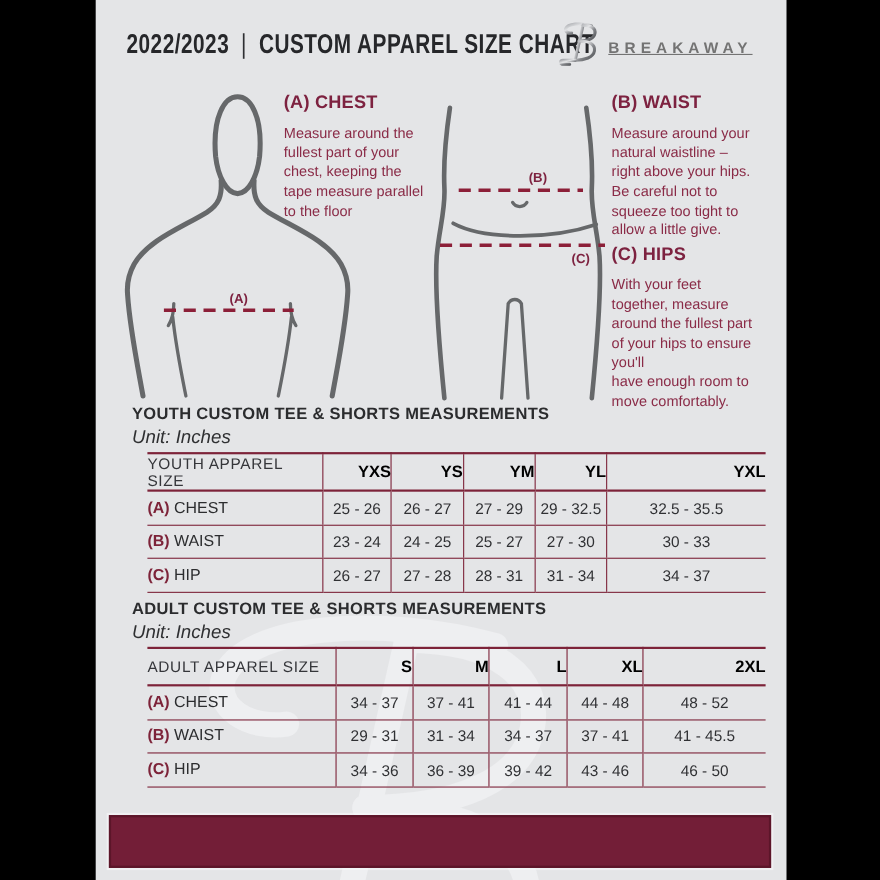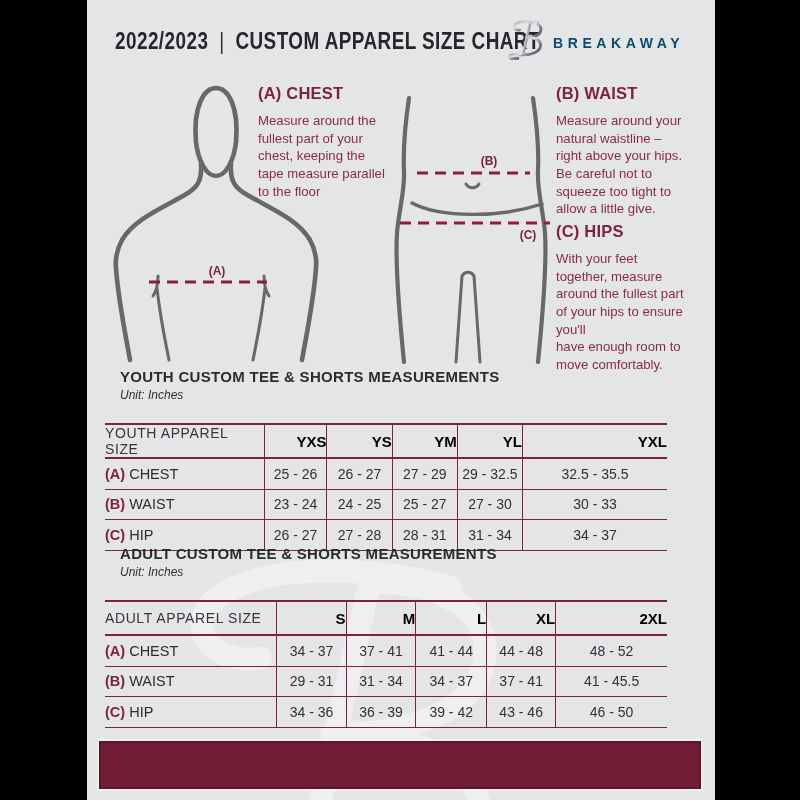--- a/index.html
+++ b/index.html
@@ -23,49 +23,48 @@
   }
 
   
   .hdr-left{
     position:absolute;left:28px;top:29px;white-space:nowrap;
     font-size:21px;font-weight:700;color:var(--ink);letter-spacing:.5px;
     transform:scale(.9,1.18);transform-origin:0 50%;
   }
   .hdr-left .sep{font-weight:400;margin:0 12px;color:#2e2f32;}
   .hdr-right{position:absolute;left:421px;top:17px;display:flex;align-items:center;gap:9px;}
-  .brand{font-size:14px;font-weight:700;letter-spacing:4.6px;color:#0c4a6e;padding-top:6px;}
+  .brand{font-size:14px;font-weight:700;letter-spacing:4.6px;color:#737373;padding-top:6px;text-decoration:underline;}
 
   
   svg{overflow:visible;display:block;}
   .fig{position:absolute;}
   .fig-chest{left:18px;top:80px;}
   .fig-waist{left:305px;top:97px;}
   .fig-label{font-family:"Liberation Sans",sans-serif;font-size:12px;font-weight:700;fill:var(--maroon-heading);}
 
   
   .instr{position:absolute;width:190px;}
   .instr h3{margin:0 0 9px 0;font-size:16.5px;font-weight:800;color:var(--maroon-heading);letter-spacing:.2px;}
   .instr p{margin:0;font-size:13.2px;color:var(--maroon-text);line-height:1.34;white-space:pre-line;}
   .instr-chest{left:171px;top:84px;}
   .instr-waist{left:469px;top:84px;width:160px;}
   .instr-hips{left:469px;top:222px;width:160px;}
 
   
   .section-title{position:absolute;left:33px;width:562px;text-align:left;z-index:2;}
   .section-title .t1{font-size:15px;font-weight:700;color:#2b2c2e;letter-spacing:.3px;}
-  .section-title .t2{font-size:12px;font-style:italic;color:#2f3032;margin-top:3px;}
+  .section-title .t2{font-size:17px;font-style:italic;color:#2f3032;margin-top:3px;}
   .st-youth{top:368px;}
   .st-adult{top:545px;}
 
   
   .size-table{
-    position:absolute;left:18px;width:562px;border-collapse:collapse;table-layout:fixed;z-index:2;
+    position:absolute;left:47px;width:562px;border-collapse:collapse;table-layout:fixed;z-index:2;
     border-top:2.5px solid var(--maroon-border);
-    margin-top:12px;
   }
   .tbl-youth{top:411px;}
   .tbl-adult{top:588px;}
   .size-table th,.size-table td{padding:0;border-bottom:1.8px solid var(--maroon-border);}
   .size-table thead th{height:32px;border-bottom:2px solid var(--maroon-border);}
   .size-table td{height:29.5px;}
   .size-table th:nth-child(n+2),.size-table td:nth-child(n+2){border-left:1.8px solid var(--maroon-border);}
   .cell-label{ text-align:left;padding-left:14px;font-weight:400;font-size:14px;color:#35363a;letter-spacing:.6px;}
   .cell-size{ text-align:right;font-weight:700;font-size:15px;color:#000000;}
   .row-label{ text-align:left;padding-left:14px;font-size:14.5px;color:#2c2d2f;}

